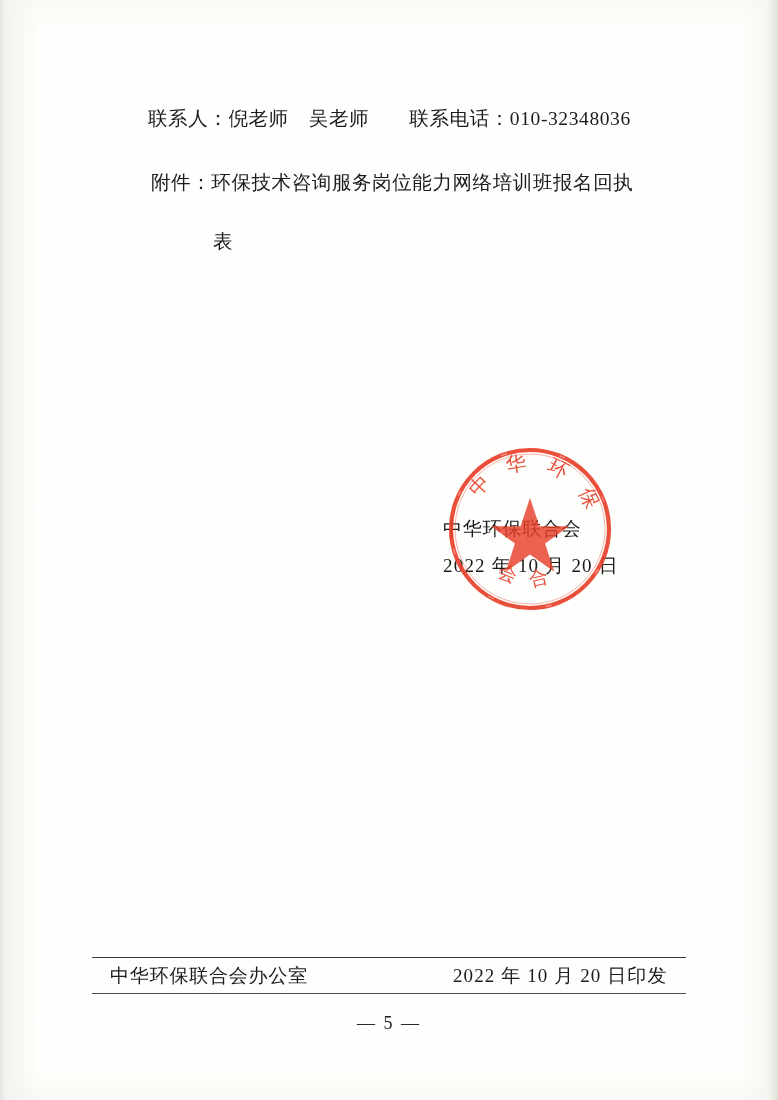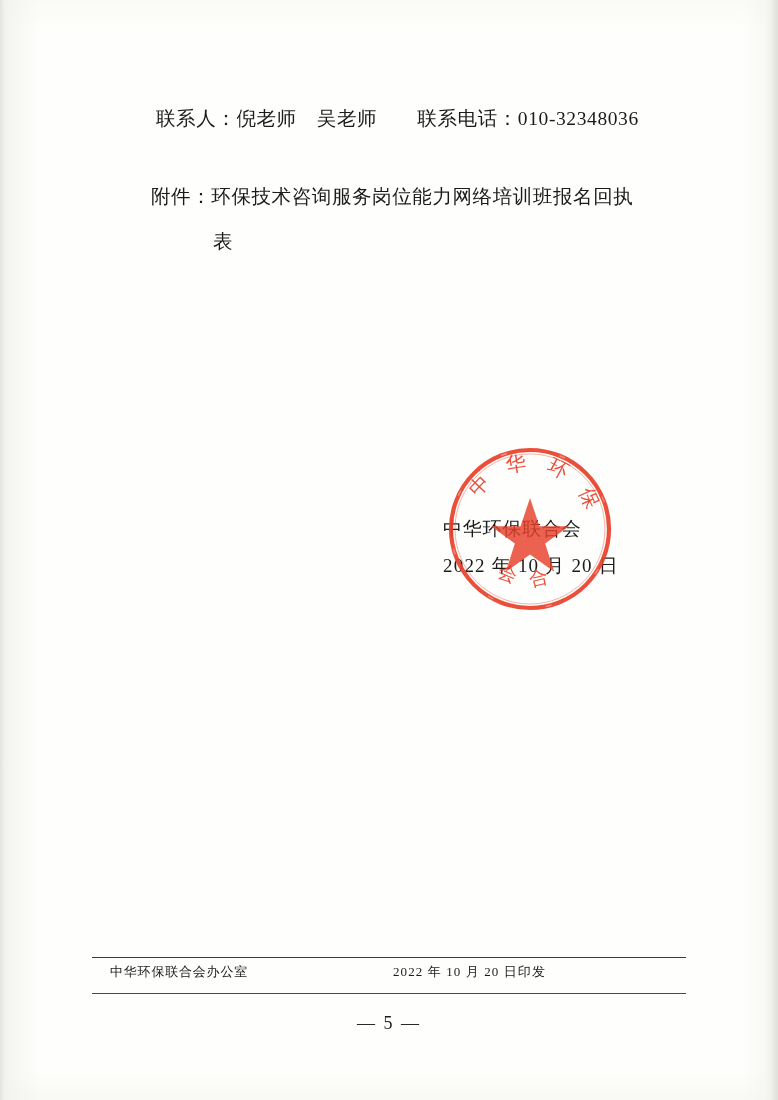--- a/index.html
+++ b/index.html
@@ -50,31 +50,31 @@
   .body-text {
     position: absolute;
     color: #1b1b1b;
     font-size: 19.5px;
     letter-spacing: 0.6px;
     white-space: nowrap;
   }
 
   
   #contact-line {
-    left: 156px;
+    left: 148px;
     top: 105px;
     display: flex;
     align-items: baseline;
   }
   #contact-line .seg { white-space: pre; }
 
   
   #attachment-line-1 {
     left: 151px;
-    top: 183px;
+    top: 169px;
   }
   #attachment-line-2 {
     left: 213px;
     top: 228px;
   }
 
   
   #signature-block {
     position: absolute;
     left: 443px;
@@ -114,21 +114,21 @@
     border-top: 1.6px solid #3b3b3b;
   }
   #footer-row {
     position: absolute;
     left: 92px;
     top: 963px;
     width: 594px;
     display: flex;
     align-items: baseline;
     color: #1b1b1b;
-    font-size: 13px;
+    font-size: 19px;
     letter-spacing: 0.8px;
   }
   #footer-office {
     margin-left: 18px;
     white-space: nowrap;
   }
   #footer-date {
     margin-left: 145px;
     white-space: nowrap;
     letter-spacing: 1.1px;

